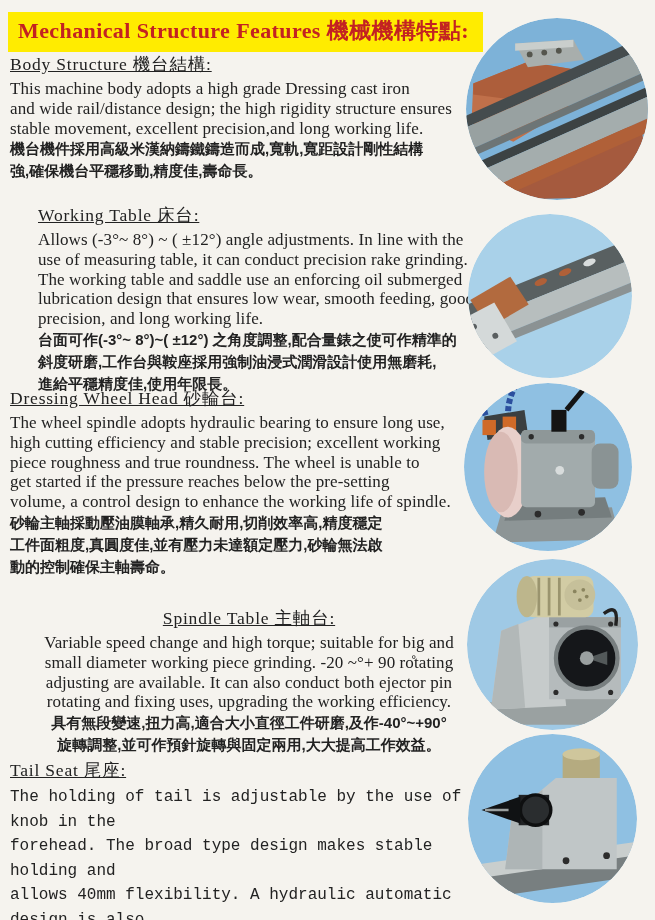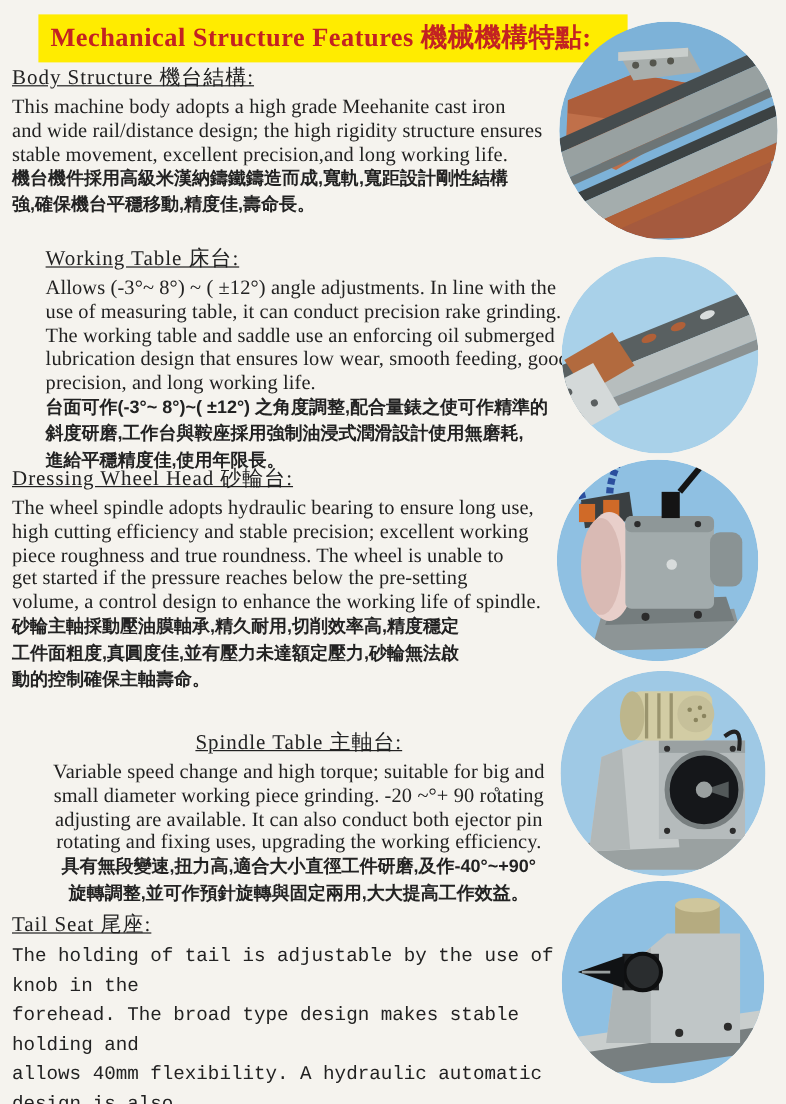--- a/index.html
+++ b/index.html
@@ -11,23 +11,22 @@
     overflow:hidden;
     font-family:"Liberation Serif", serif;
     color:#222;
   }
   .title-bar{
     position:absolute;left:8px;top:12px;
     background:#ffec00;
     color:#c32222;
     font-size:22px;font-weight:600;
     letter-spacing:.4px;
-    padding:4px 30px 6px 10px;
+    padding:4px 14px 6px 10px;
     white-space:nowrap;
-    margin-left:24px;
   }
   .section{position:absolute;left:10px;width:478px;}
   .sec1{top:52px;}
   .sec2{top:203px;margin-left:28px;}
   .sec3{top:386px;}
   .sec4{top:606px;text-align:center;}
   .sec5{top:758px;}
   .heading{
     font-size:17.5px;font-weight:500;
     letter-spacing:.8px;
@@ -60,21 +59,21 @@
 </style>
 </head>
 <body>
 
 <div class="page">
 
   <div class="title-bar">Mechanical Structure Features  機械機構特點:</div>
 
   <div class="section sec1">
     <h2 class="heading">Body Structure 機台結構:</h2>
-    <p class="en">This machine body adopts a high grade Meehanite cast iron
+    <p class="en">This machine body adopts a high grade Dressing cast iron
 and wide rail/distance design; the high rigidity structure ensures
 stable movement, excellent precision,and long working life.</p>
     <p class="zh">機台機件採用高級米漢納鑄鐵鑄造而成,寬軌,寬距設計剛性結構
 強,確保機台平穩移動,精度佳,壽命長。</p>
   </div>
 
   <div class="section sec2">
     <h2 class="heading">Working Table 床台:</h2>
     <p class="en">Allows (-3°~ 8°) ~ ( ±12°)  angle adjustments. In line with the
 use of measuring table, it can conduct precision rake grinding.

